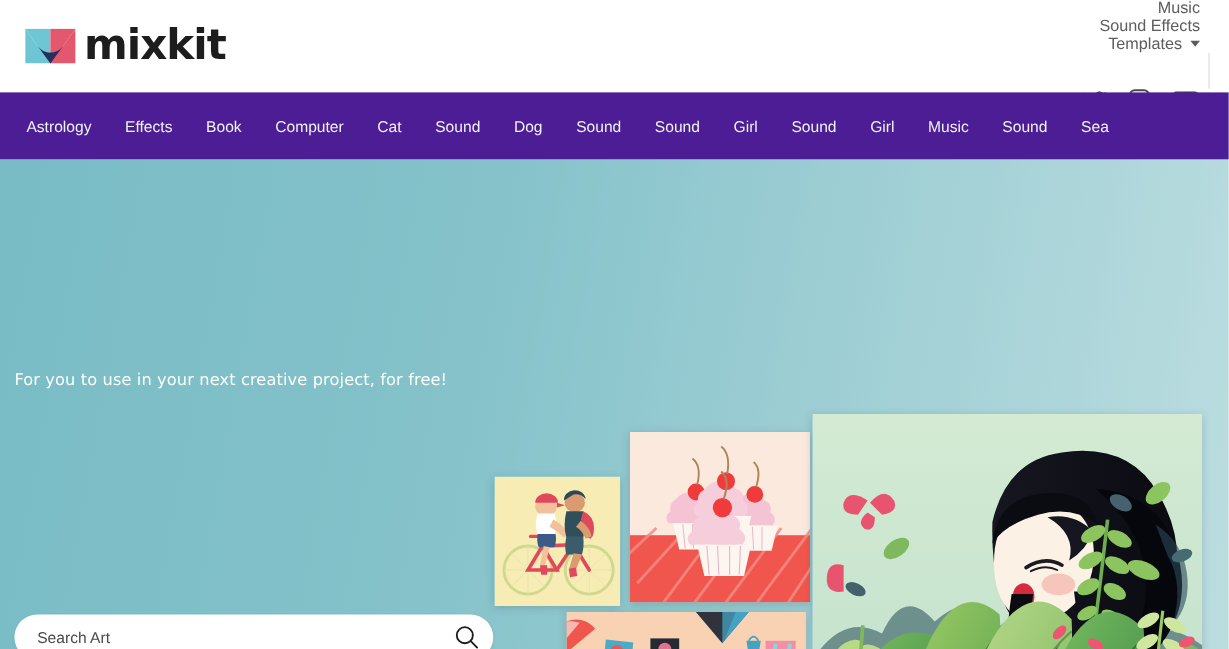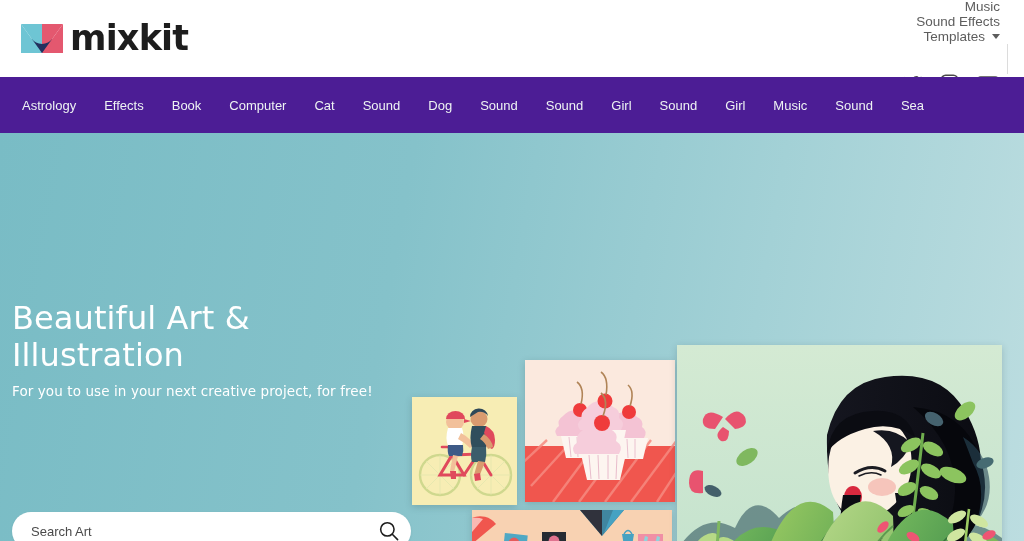--- a/index.html
+++ b/index.html
@@ -173,21 +173,20 @@
     <span class="cat-item">Sound</span>
     <span class="cat-item">Girl</span>
     <span class="cat-item">Music</span>
     <span class="cat-item">Sound</span>
     <span class="cat-item">Sea</span>
   </div>
 
   <div class="hero">
 
     <div class="hero-copy">
-      <div class="hero-title">Beautiful Art &amp; Illustration</div>
       <div class="hero-sub">For you to use in your next creative project, for free!</div>
     </div>
 
     <div class="search-box">
       <input class="search-input" type="text" placeholder="Search Art" style="">
       <button class="search-btn">
         <svg width="22" height="22" viewBox="0 0 24 24">
           <circle cx="10.2" cy="10.2" r="7.3" fill="none" stroke="#1d1d1d" stroke-width="1.7"></circle>
           <line x1="15.6" y1="15.6" x2="21.4" y2="21.4" stroke="#1d1d1d" stroke-width="1.7" stroke-linecap="round"></line>
         </svg>

